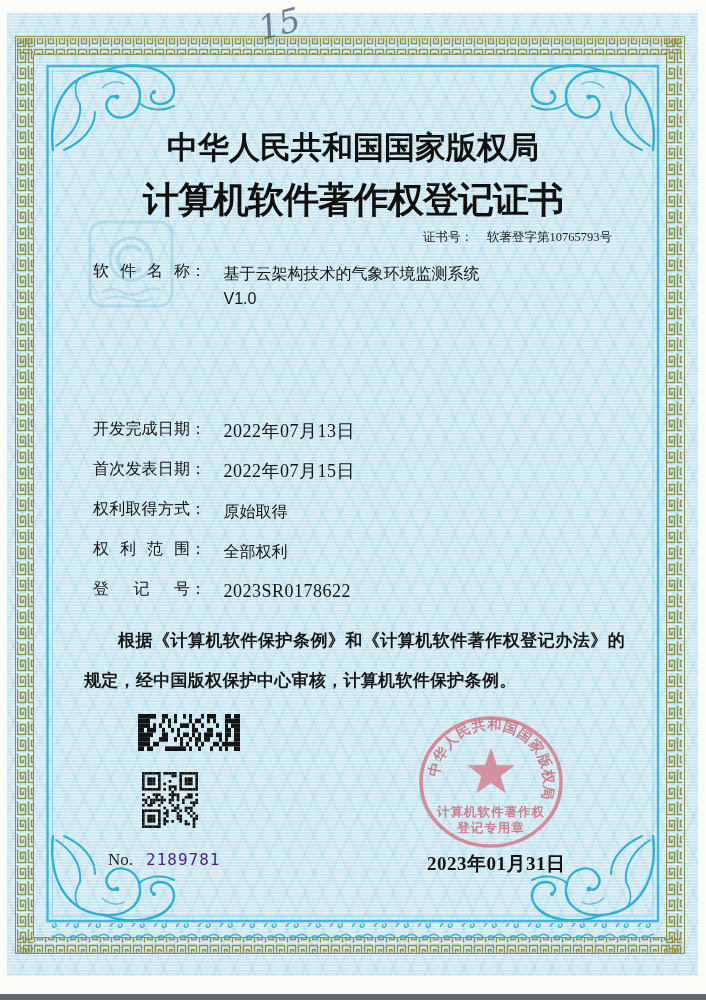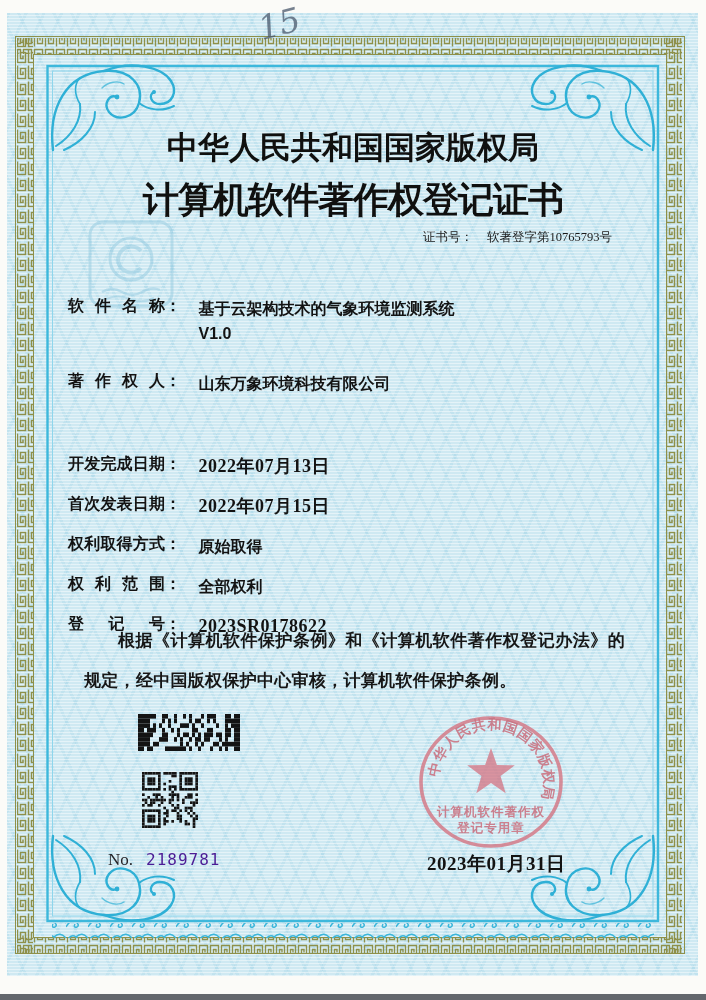--- a/index.html
+++ b/index.html
@@ -26,22 +26,22 @@
     font-size:33px;color:rgba(73,88,108,.75);transform:rotate(-14deg);
   }
   .title{position:absolute;left:0;width:706px;text-align:center;color:#10100f;font-weight:bold;}
   .title-authority{top:127px;font-size:31px;letter-spacing:0px;}
   .title-cert{top:176px;font-size:36px;letter-spacing:-1px;}
   .cert-no{
     position:absolute;top:229px;right:94px;font-size:12.5px;font-weight:normal;color:#191919;
   }
   .cert-no .val{margin-left:14px;}
   
-  .field{position:absolute;left:68px;color:#131313;font-size:16px;font-weight:bold;
-    font-family:"Liberation Sans","DejaVu Sans",sans-serif;white-space:nowrap;margin-top:35px;}
+  .field{position:absolute;left:93px;color:#131313;font-size:16px;font-weight:normal;
+    font-family:"Liberation Sans","DejaVu Sans",sans-serif;white-space:nowrap;}
   .f-label{display:inline-block;width:97px;text-align:justify;text-align-last:justify;vertical-align:top;}
   .f-colon{display:inline-block;vertical-align:top;}
   .f-value{display:inline-block;margin-left:13px;vertical-align:top;white-space:normal;max-width:420px;line-height:25px;}
   .v-serif .f-value{font-family:"Liberation Serif","DejaVu Serif",serif;font-size:18px;letter-spacing:.5px;}
   .paragraph{
     position:absolute;left:84px;top:621px;width:541px;
     font-size:17px;line-height:40px;font-weight:600;color:#161616;
     text-indent:2em;letter-spacing:.3px;text-align:justify;
   }
   .barcode{position:absolute;left:138px;top:714px;width:102px;height:37px;}
@@ -123,24 +123,20 @@
   <div class="title title-authority">中华人民共和国国家版权局</div>
   <div class="title title-cert">计算机软件著作权登记证书</div>
 
   <div class="cert-no">
     <span>证书号：</span><span class="val">软著登字第10765793号</span>
   </div>
 
   <div class="field" style="top:261px">
     <span class="f-label">软件名称</span><span class="f-colon">：</span>
     <span class="f-value"><span>基于云架构技术的气象环境监测系统</span><br><span>V1.0</span></span>
-  </div>
-  <div class="field" style="top:336px">
-    <span class="f-label">著作权人</span><span class="f-colon">：</span>
-    <span class="f-value">山东万象环境科技有限公司</span>
   </div>
   <div class="field v-serif" style="top:419px">
     <span class="f-label">开发完成日期</span><span class="f-colon">：</span>
     <span class="f-value">2022年07月13日</span>
   </div>
   <div class="field v-serif" style="top:459px">
     <span class="f-label">首次发表日期</span><span class="f-colon">：</span>
     <span class="f-value">2022年07月15日</span>
   </div>
   <div class="field" style="top:499px">

